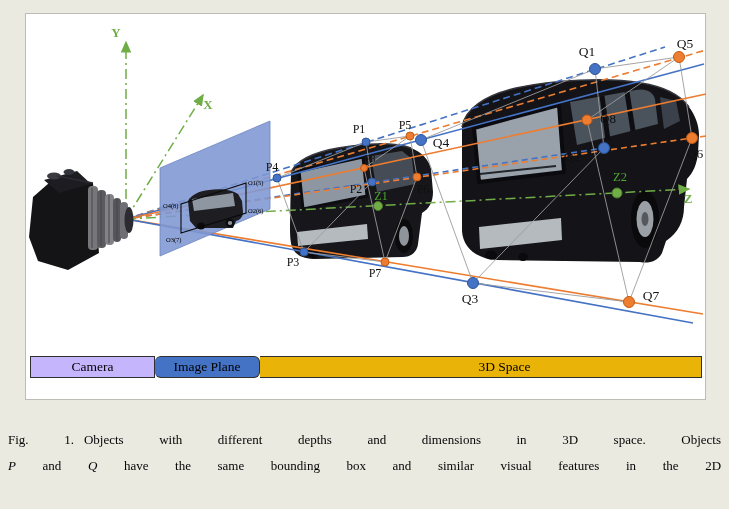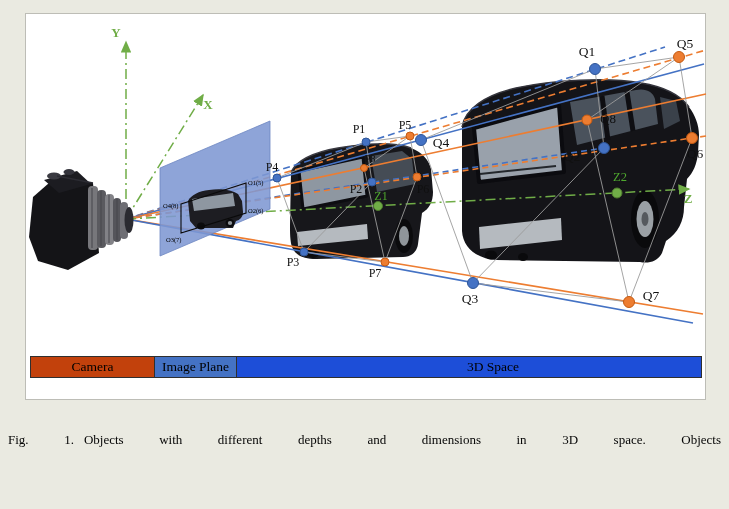--- a/index.html
+++ b/index.html
@@ -6,21 +6,21 @@
   body{width:729px;height:509px;background:#EAEAE1;position:relative;overflow:hidden;
        font-family:"Liberation Serif", serif;}
   .panel{position:absolute;left:25px;top:13px;width:681px;height:387px;background:#ffffff;
          border:1px solid #BDBDB6;box-sizing:border-box;}
   svg.diagram{position:absolute;left:0;top:0;width:729px;height:509px;pointer-events:none;}
   .legend{position:absolute;left:30px;top:356px;width:672px;height:22px;display:flex;}
   .legend-seg{height:22px;border:1px solid #2F2F2F;box-sizing:border-box;display:flex;
               align-items:center;justify-content:center;font-size:13.5px;color:#000;}
   .legend-seg + .legend-seg{border-left:none;}
   .seg-camera{width:125px;}
-  .seg-plane{width:82px;}
+  .seg-plane{width:105px;border-radius:6px;}
   .seg-space{flex:1;}
   .caption{position:absolute;left:8px;top:427px;width:713px;font-size:13px;line-height:26px;color:#050505;}
   .cap-just{text-align:justify;text-align-last:justify;}
   .figspace{display:inline-block;width:10px;}
   .mvar{font-style:italic;}
 </style>
 </head>
 <body>
 
 <div class="panel"></div>
@@ -167,26 +167,27 @@
     <rect x="97" y="190" width="9" height="58" rx="4" fill="#5A5A5F"></rect>
     <rect x="105" y="194" width="9" height="51" rx="4" fill="#828287"></rect>
     <rect x="113" y="198" width="8" height="44" rx="4" fill="#55555B"></rect>
     <rect x="120" y="202" width="8" height="37" rx="4" fill="#6E6E74"></rect>
     <ellipse cx="129" cy="220" rx="4.5" ry="13" fill="#2B2B31"></ellipse>
     <path d="M92,188 L92,248 M101,191 L101,246 M109,195 L109,243 M117,199 L117,240" stroke="#46464C" stroke-width="1"></path>
   </g>
 </svg>
 
 <div class="legend">
-  <div class="legend-seg seg-camera" style="background: #c2410c;">
+  <div class="legend-seg seg-camera" style="background: #c4b5fd;">
     <span>Camera</span>
   </div>
   <div class="legend-seg seg-plane" style="background: rgb(68, 114, 196);">
     <span>Image Plane</span>
   </div>
-  <div class="legend-seg seg-space" style="background: #1d4ed8; padding-left: 48px;">
+  <div class="legend-seg seg-space" style="background: #eab308; padding-left: 48px;">
     <span>3D Space</span>
   </div>
 </div>
 
 <div class="caption">
   <div class="cap-just"><span>Fig. 1.</span><span class="figspace"></span><span>Objects with different depths and dimensions in 3D space. Objects</span></div>
+  <div class="cap-just"><span class="mvar">P</span> <span>and</span> <span class="mvar">Q</span> <span>have the same bounding box and similar visual features in the 2D</span></div>
 </div>
 
 </body></html>

